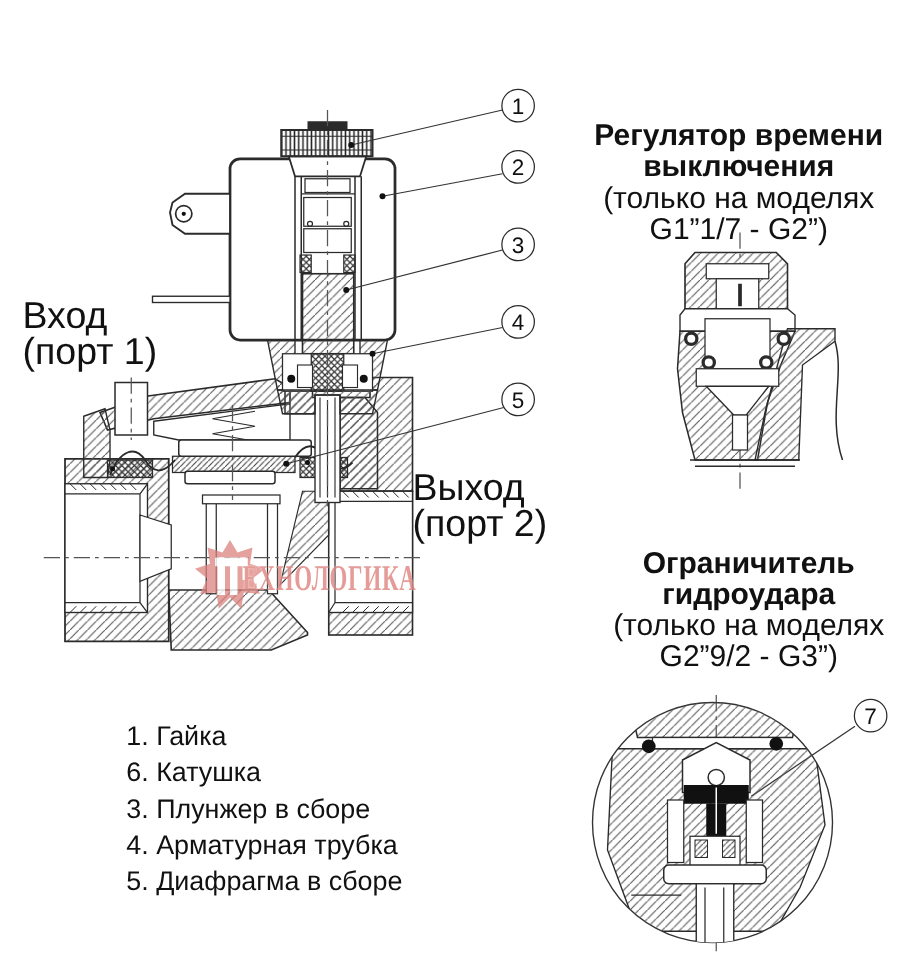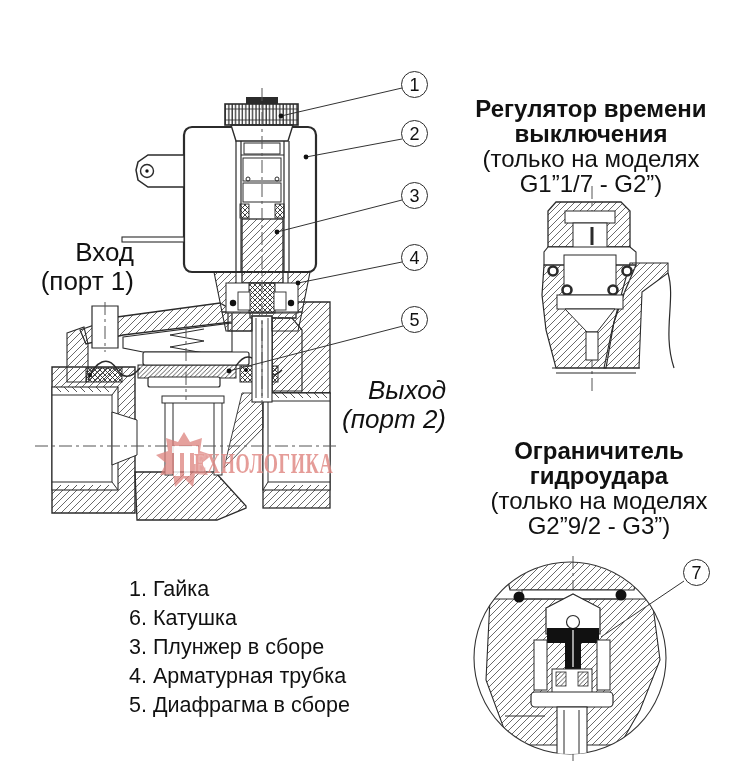--- a/index.html
+++ b/index.html
@@ -3,21 +3,21 @@
 <meta charset="utf-8">
 <style>
   html,body{margin:0;padding:0;background:#ffffff;}
   .stage{position:relative;width:730px;height:769px;background:#fff;overflow:hidden;
          font-family:"Liberation Sans",sans-serif;color:#111;}
   .stage svg.art{position:absolute;left:0;top:0;}
   .txt{position:absolute;white-space:nowrap;}
   .center{text-align:center;}
   .heading{font-size:24px;line-height:25px;}
   .heading .b{font-weight:bold;}
-  .portlabel{font-size:26px;line-height:29px;text-align:right;}
+  .portlabel{font-size:30px;line-height:29px;text-align:left;}
   .legend{font-size:21.5px;line-height:29px;}
   .callout{position:absolute;width:27px;height:27px;border:1.6px solid #2b2b2b;border-radius:50%;
            background:#fff;font-size:18px;line-height:26px;text-align:center;box-sizing:border-box;}
   .wm{position:absolute;left:155px;top:430px;width:190px;height:68px;opacity:.83;pointer-events:none;font-family:Liberation Serif, serif;}
   .wm .gear{position:absolute;left:0;top:0;}
   .wm .wmtext{position:absolute;left:39px;top:17px;font-size:29px;font-weight:bold;color:#e08984;
               transform:scaleX(0.63);transform-origin:left top;letter-spacing:1px;
               text-shadow:0 0 2px rgba(255,255,255,.8);}
 </style>
 </head>
@@ -226,39 +226,39 @@
 <div class="callout" style="left:401px;top:120px;">2</div>
 <div class="callout" style="left:401px;top:182px;">3</div>
 <div class="callout" style="left:401px;top:244px;">4</div>
 <div class="callout" style="left:401px;top:306px;">5</div>
 <div class="callout" style="left:683px;top:559px;">7</div>
 
 <div class="txt portlabel" style="left:18px;top:238px;width:116px;">
   <div>Вход</div>
   <div>(порт 1)</div>
 </div>
-<div class="txt portlabel" style="left:330px;top:376px;width:116px;font-style:italic;">
+<div class="txt portlabel" style="left:330px;top:376px;width:116px;">
   <div>Выход</div>
   <div>(порт 2)</div>
 </div>
 
 <div class="txt heading center" style="left:452px;top:96px;width:278px;">
   <div class="b">Регулятор времени</div>
   <div class="b">выключения</div>
   <div>(только на моделях</div>
   <div>G1”1/7 - G2”)</div>
 </div>
 <div class="txt heading center" style="left:460px;top:438px;width:278px;">
   <div class="b">Ограничитель</div>
   <div class="b">гидроудара</div>
   <div>(только на моделях</div>
   <div>G2”9/2 - G3”)</div>
 </div>
 
-<div class="txt legend" style="left:101px;top:575px;margin-left:28px;">
+<div class="txt legend" style="left:101px;top:575px;">
   <div>1. Гайка</div>
   <div>6. Катушка</div>
   <div>3. Плунжер в сборе</div>
   <div>4. Арматурная трубка</div>
   <div>5. Диафрагма в сборе</div>
 </div>
 
 </div>
 
 </body></html>

